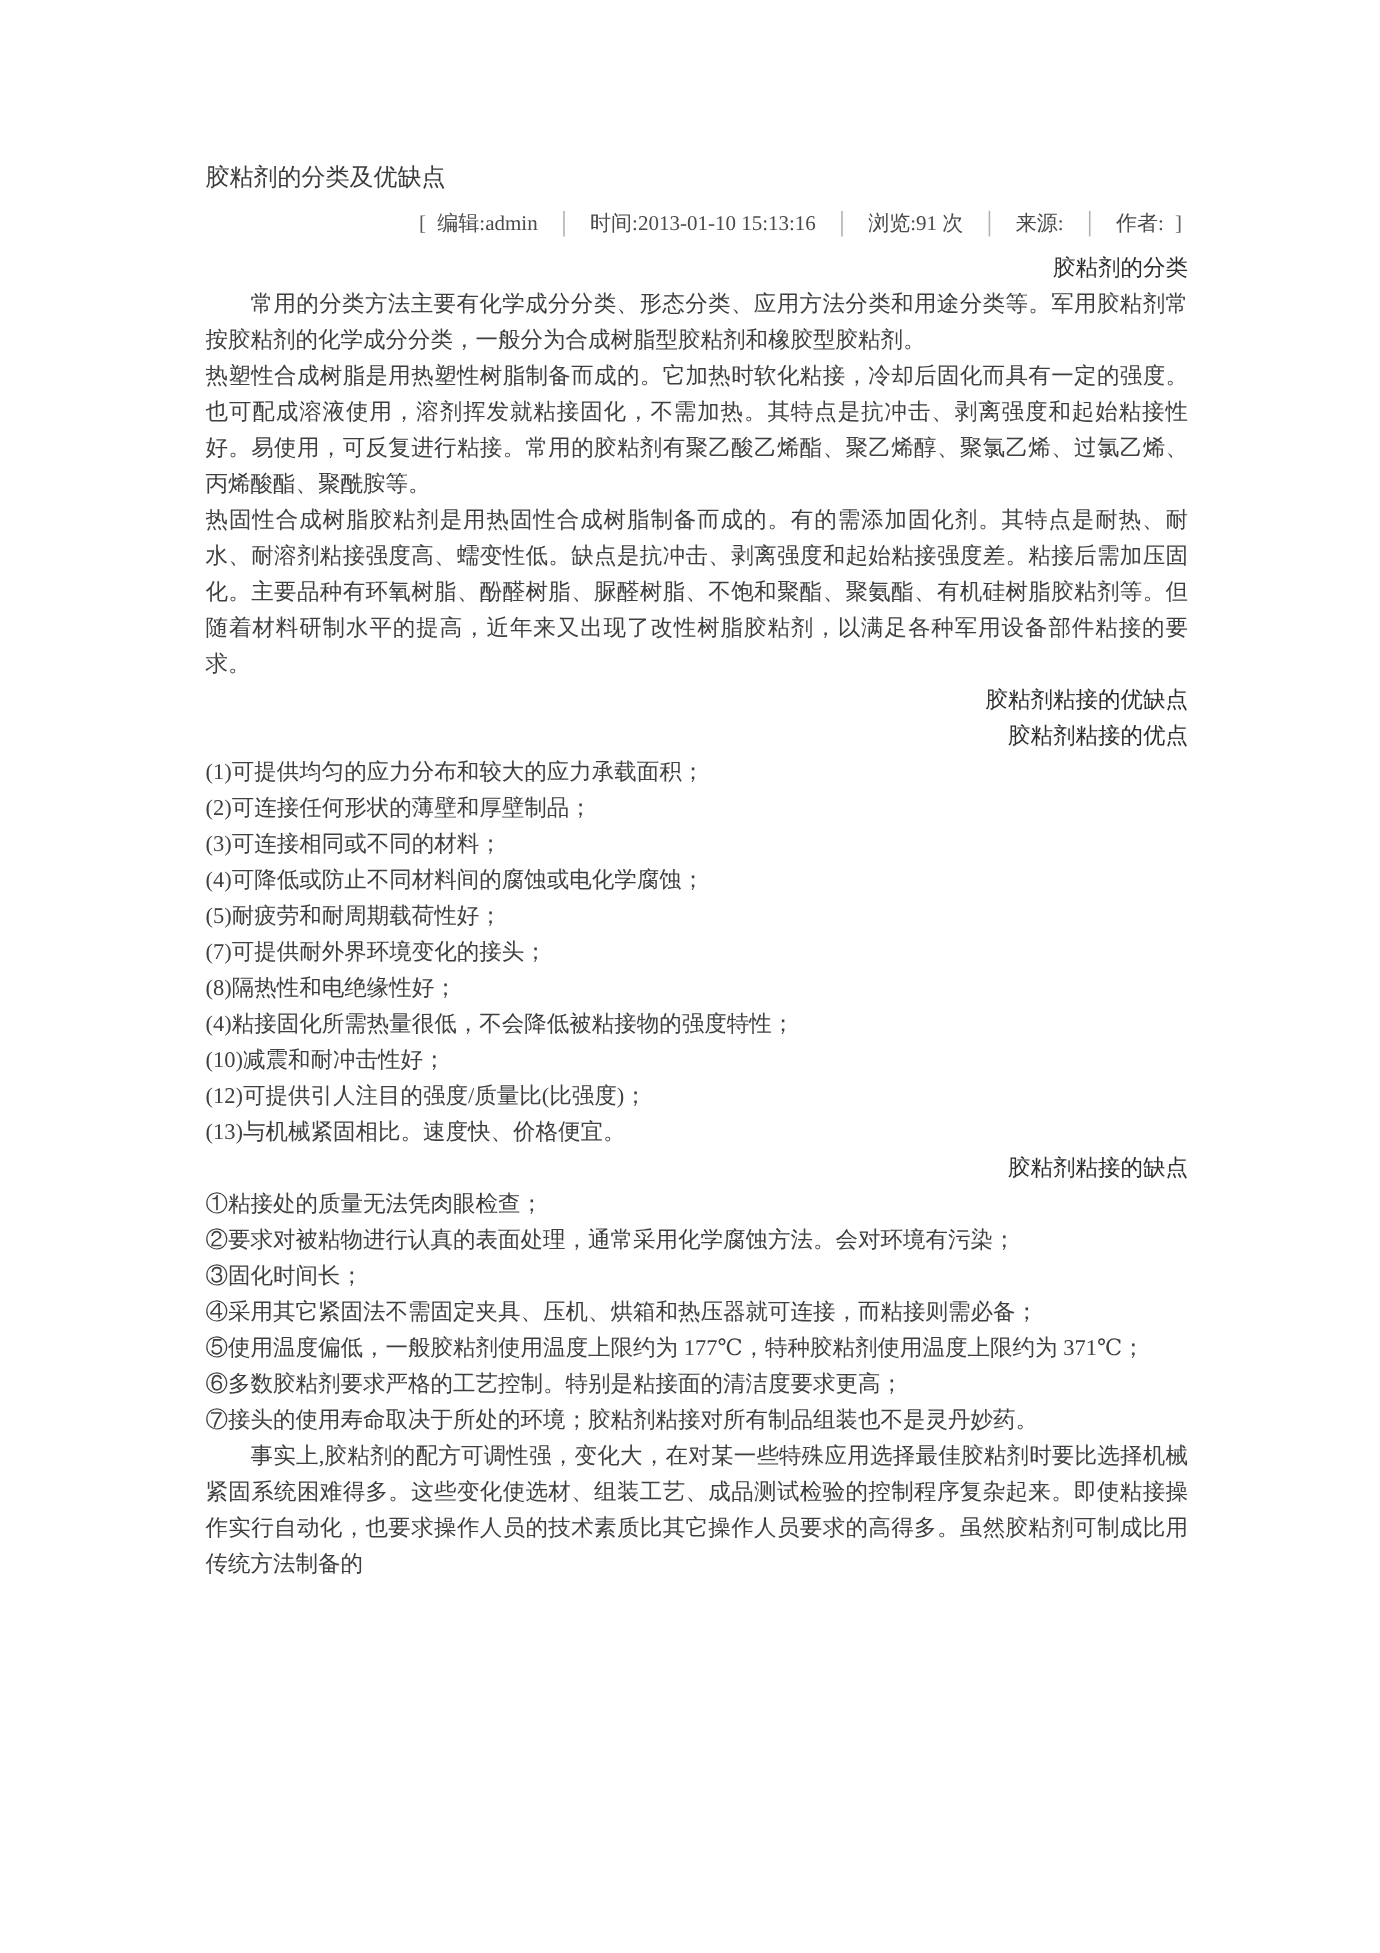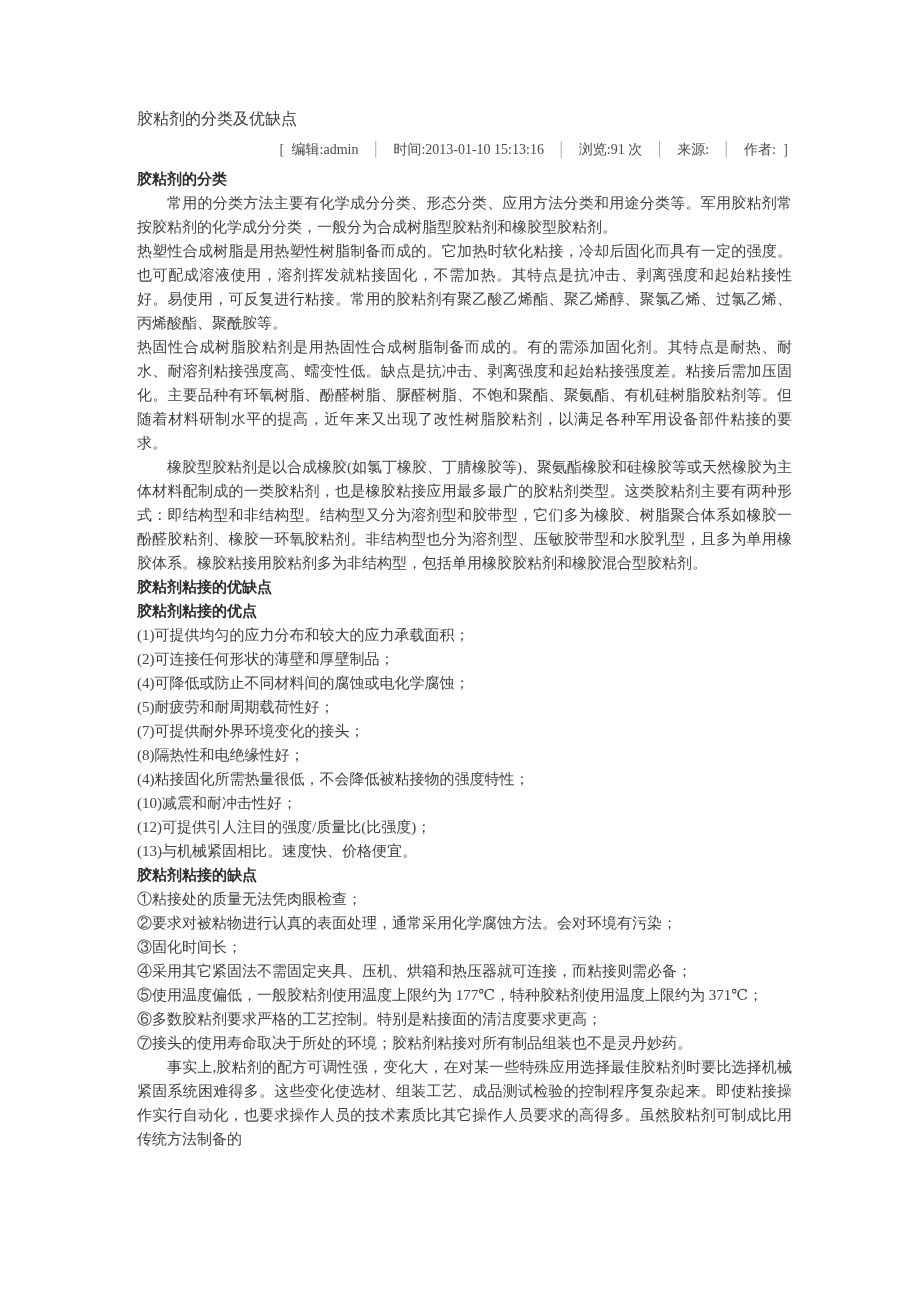--- a/index.html
+++ b/index.html
@@ -46,23 +46,23 @@
   .doc-body {
     margin-top: 5px;
     font-size: 15px;
   }
   .block {
     line-height: 24px;
     text-align: justify;
     margin: 0;
   }
   .block.heading {
-    font-weight: bold;
+    font-weight: normal;
     color: #2d2d2d;
-    text-align: left;
+    text-align: right;
   }
   .block.indent {
     text-indent: 2em;
   }
 </style>
 </head>
 <body>
 
 <div class="content">
   <div class="doc-title">胶粘剂的分类及优缺点</div>
@@ -79,25 +79,25 @@
     <span class="sep">│</span>
     <span>作者:</span>
     <span class="bracket">]</span>
   </div>
 
   <div class="doc-body" id="doc-body">
       <div class="block heading">胶粘剂的分类</div>
       <div class="block para indent">常用的分类方法主要有化学成分分类、形态分类、应用方法分类和用途分类等。军用胶粘剂常按胶粘剂的化学成分分类，一般分为合成树脂型胶粘剂和橡胶型胶粘剂。</div>
       <div class="block para">热塑性合成树脂是用热塑性树脂制备而成的。它加热时软化粘接，冷却后固化而具有一定的强度。也可配成溶液使用，溶剂挥发就粘接固化，不需加热。其特点是抗冲击、剥离强度和起始粘接性好。易使用，可反复进行粘接。常用的胶粘剂有聚乙酸乙烯酯、聚乙烯醇、聚氯乙烯、过氯乙烯、丙烯酸酯、聚酰胺等。</div>
       <div class="block para">热固性合成树脂胶粘剂是用热固性合成树脂制备而成的。有的需添加固化剂。其特点是耐热、耐水、耐溶剂粘接强度高、蠕变性低。缺点是抗冲击、剥离强度和起始粘接强度差。粘接后需加压固化。主要品种有环氧树脂、酚醛树脂、脲醛树脂、不饱和聚酯、聚氨酯、有机硅树脂胶粘剂等。但随着材料研制水平的提高，近年来又出现了改性树脂胶粘剂，以满足各种军用设备部件粘接的要求。</div>
-      <div class="block para indent">橡胶型胶粘剂是以合成橡胶(如氯丁橡胶、丁腈橡胶等)、聚氨酯橡胶和硅橡胶等或天然橡胶为主体材料配制成的一类胶粘剂，也是橡胶粘接应用最多最广的胶粘剂类型。这类胶粘剂主要有两种形式：即结构型和非结构型。结构型又分为溶剂型和胶带型，它们多为橡胶、树脂聚合体系如橡胶一酚醛胶粘剂、橡胶一环氧胶粘剂。非结构型也分为溶剂型、压敏胶带型和水胶乳型，且多为单用橡胶体系。橡胶粘接用胶粘剂多为非结构型，包括单用橡胶胶粘剂和橡胶混合型胶粘剂。</div>
       <div class="block heading">胶粘剂粘接的优缺点</div>
       <div class="block heading">胶粘剂粘接的优点</div>
       <div class="block listitem">(1)可提供均匀的应力分布和较大的应力承载面积；</div>
       <div class="block listitem">(2)可连接任何形状的薄壁和厚壁制品；</div>
+      <div class="block listitem">(3)可连接相同或不同的材料；</div>
       <div class="block listitem">(4)可降低或防止不同材料间的腐蚀或电化学腐蚀；</div>
       <div class="block listitem">(5)耐疲劳和耐周期载荷性好；</div>
       <div class="block listitem">(7)可提供耐外界环境变化的接头；</div>
       <div class="block listitem">(8)隔热性和电绝缘性好；</div>
       <div class="block listitem">(4)粘接固化所需热量很低，不会降低被粘接物的强度特性；</div>
       <div class="block listitem">(10)减震和耐冲击性好；</div>
       <div class="block listitem">(12)可提供引人注目的强度/质量比(比强度)；</div>
       <div class="block listitem">(13)与机械紧固相比。速度快、价格便宜。</div>
       <div class="block heading">胶粘剂粘接的缺点</div>
       <div class="block listitem">①粘接处的质量无法凭肉眼检查；</div>

